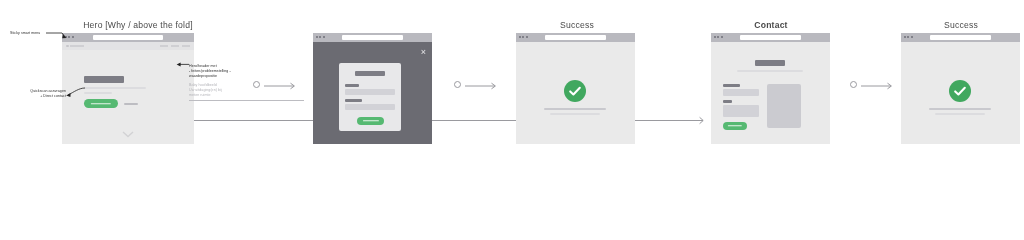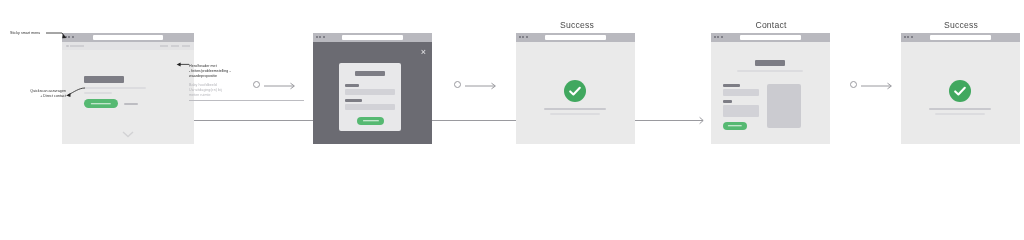--- a/index.html
+++ b/index.html
@@ -80,20 +80,21 @@
 </head>
 <body>
 
 <div class="stage">
 
   <div class="hline" style="left:194px;top:120px;width:508px;"></div>
   <svg class="conn" style="left:694px;top:115px;width:12px;height:11px;" viewBox="0 0 12 11">
     <path d="M1 5.5 L9 5.5 M5.6 2.3 L9.2 5.5 L5.6 8.7" fill="none" stroke="#9a9a9f" stroke-width="1"></path>
   </svg>
 
+  <div class="panel-title" style="left:53px;top:20px;width:170px;">Hero [Why / above the fold]</div>
 
   <div class="browser" style="left:62px;top:33px;width:132px;height:111px;">
     <div class="chrome">
       <div class="dots">
           <i></i>
           <i></i>
           <i></i>
         </div>
       <div class="urlbar" style="left:31px;right:31px;"></div>
     </div>
@@ -216,21 +217,21 @@
     </div>
   </div>
 
   <div class="conn" style="left:850px;top:81px;width:48px;height:9px;">
     <span class="dot"></span>
     <svg style="position:absolute;left:11px;top:0.5px;width:34px;height:8px;" viewBox="0 0 34 8">
       <path d="M0 4 L30 4 M26.5 1.2 L30.4 4 L26.5 6.8" fill="none" stroke="#9a9a9f" stroke-width="1"></path>
     </svg>
   </div>
 
-  <div class="panel-title" style="left:711px;top:20px;width:120px;">Contact</div>
+  <div class="panel-title" style="left:711px;top:20px;width:120px;font-weight:bold;">Contact</div>
 
   <div class="browser" style="left:711px;top:33px;width:119px;height:111px;">
     <div class="chrome">
       <div class="dots">
           <i></i>
           <i></i>
           <i></i>
         </div>
       <div class="urlbar" style="left:29px;right:29px;"></div>
     </div>

